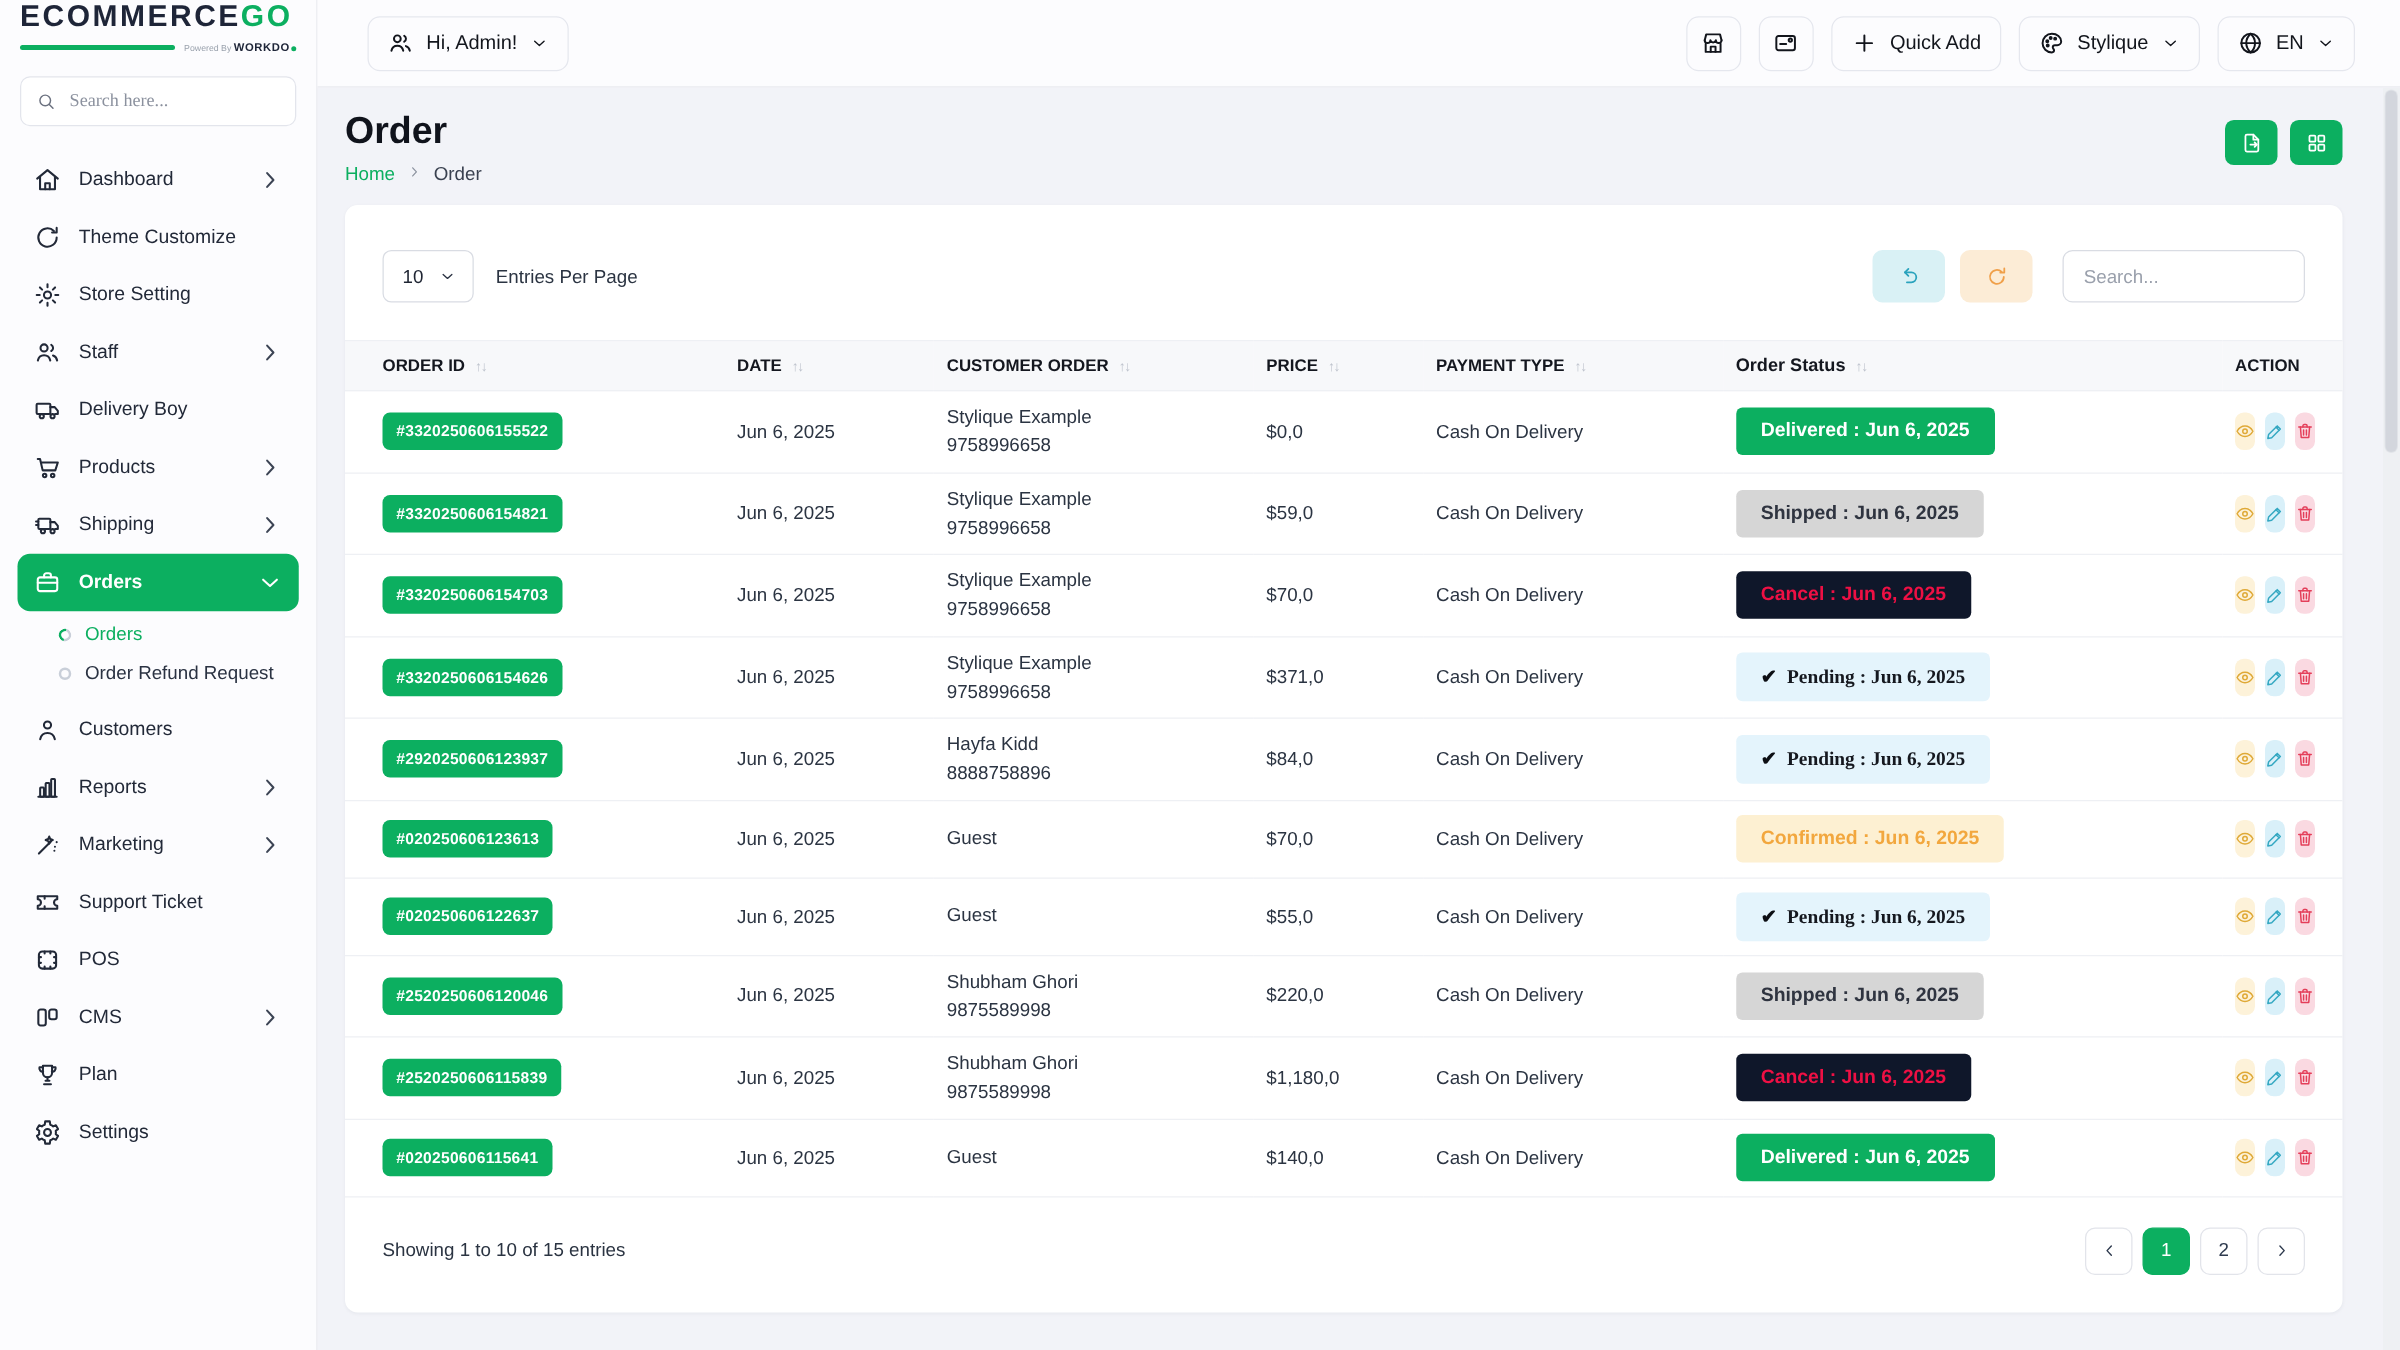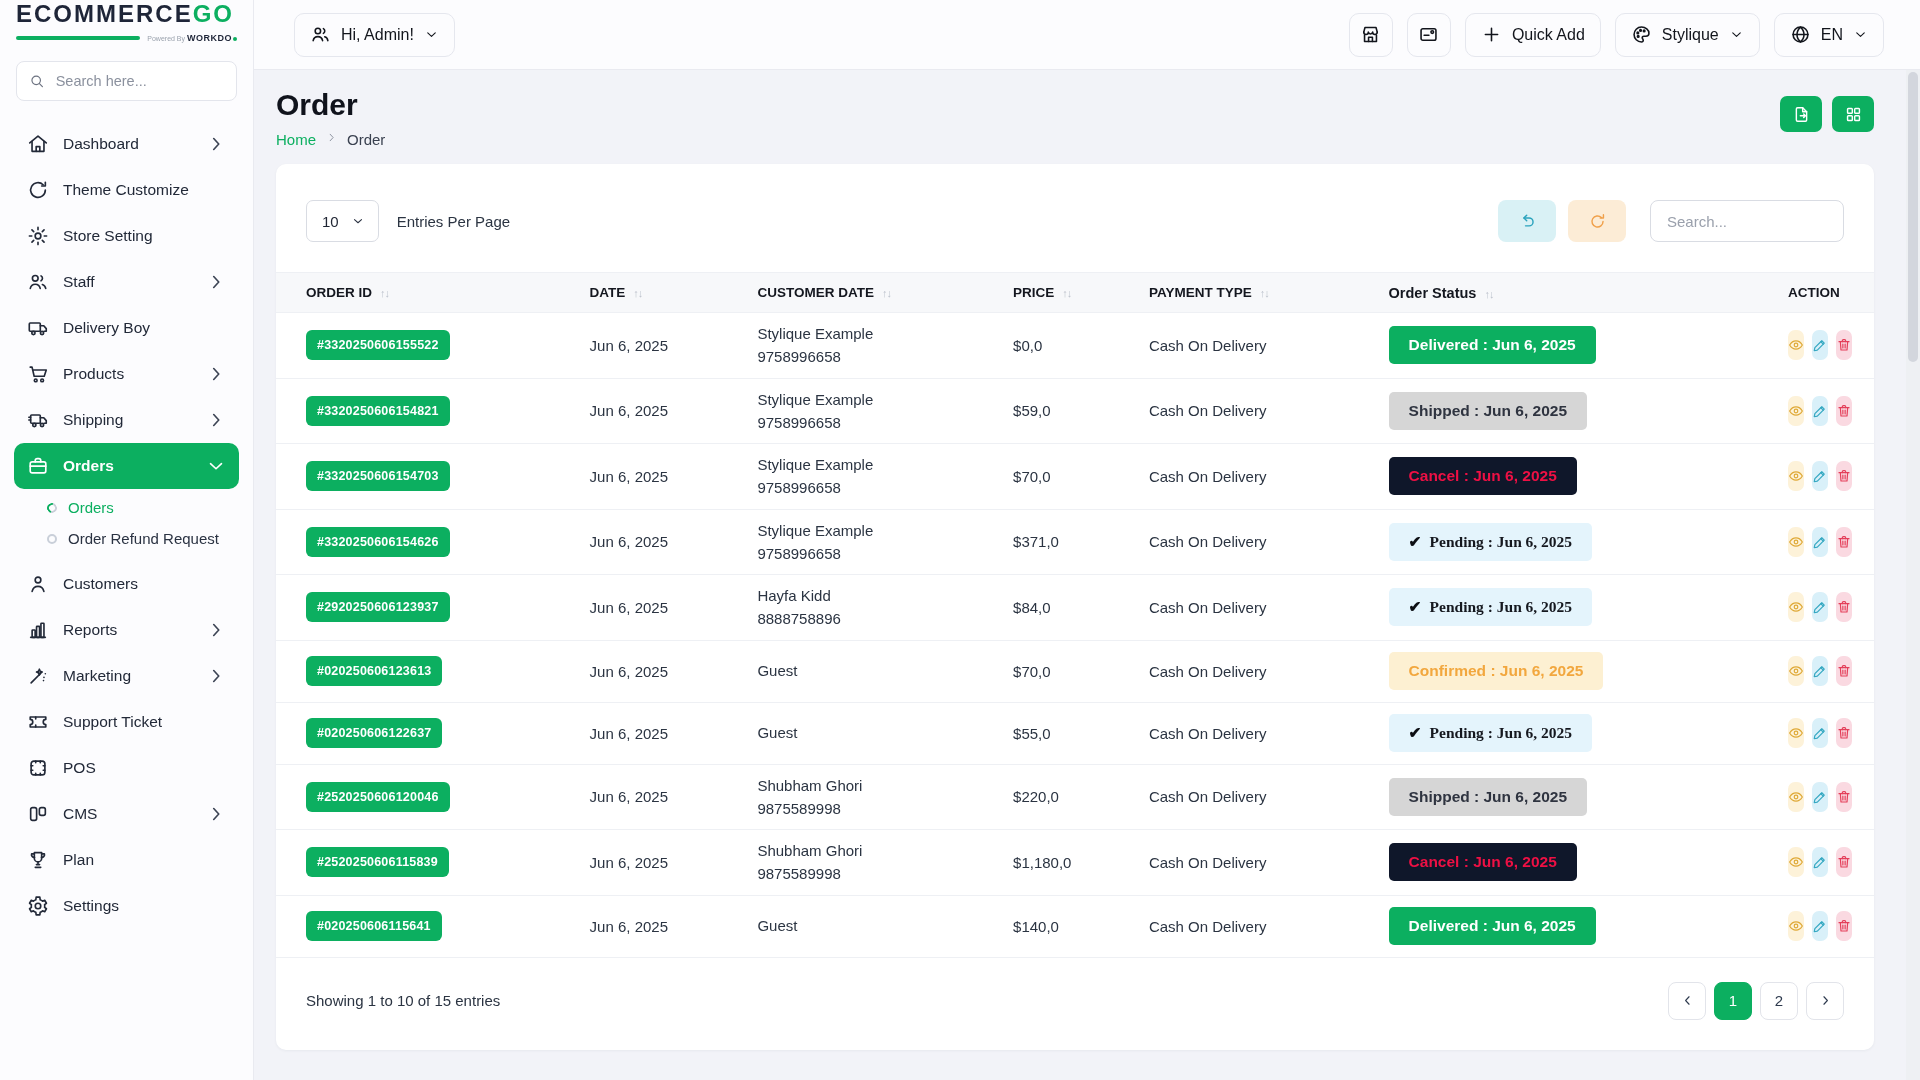--- a/index.html
+++ b/index.html
@@ -14,21 +14,21 @@
   .logo-text{font-size:24px;font-weight:800;letter-spacing:2px;color:#1e2538;white-space:nowrap;}
   .logo-text .go{color:#0caf60;}
   .logo-sub{display:flex;align-items:flex-end;gap:7px;margin-top:5px;}
   .logo-bar{flex:1;height:4px;background:#0caf60;border-radius:2px;margin-bottom:3px;}
   .powered{font-size:7px;color:#9aa2ad;white-space:nowrap;}
   .powered b{font-size:9px;color:#1e2538;letter-spacing:.5px;}
   .powered i{display:inline-block;width:4px;height:4px;border-radius:50%;background:#0caf60;margin-left:1px;}
   .side-search{margin:18px 16px 12px;display:flex;align-items:center;gap:9px;border:1px solid #e3e5ec;
     background:#fff;border-radius:8px;height:40px;padding:0 12px;color:#6c7280;}
   .side-search .svgwrap{width:18px;height:18px;}
-  .side-search input{border:none;outline:none;font-size:14.5px;color:#4d7c0f;width:100%;background:transparent;font-family:Liberation Sans, sans-serif;}
+  .side-search input{border:none;outline:none;font-size:14.5px;color:#4d7c0f;width:100%;background:transparent;font-family:Liberation Serif, serif;}
   .side-search input::placeholder{color:#8b919e;}
   #side-nav{padding-top:8px;}
   .nav-item{display:flex;align-items:center;gap:14px;height:46px;margin:0 14px;padding:0 12px 0 13px;
     border-radius:10px;color:#222938;font-size:15.5px;font-weight:500;cursor:pointer;}
   .nav-item .svgwrap{width:22px;height:22px;flex:none;}
   .nav-label{white-space:nowrap;}
   .nav-chev{margin-left:auto;width:15px;height:15px;color:#3c4454;flex:none;}
   .nav-item.active{background:#0caf60;color:#fff;font-weight:700;}
   .nav-item.active .nav-chev{color:#fff;}
   .sub-list{margin:3px 0 7px;padding-left:47px;}
@@ -510,21 +510,21 @@
               <col style="width:16%">
               <col style="width:8.5%">
             <col style="width:15%">
               <col style="width:25%">
               <col style="width:6%">
           </colgroup>
           <thead>
               <tr id="header-row">
                 <th><span>ORDER ID</span><span class="sort">↑↓</span></th>
                 <th><span>DATE</span><span class="sort">↑↓</span></th>
-                <th><span>CUSTOMER DATE</span><span class="sort">↑↓</span></th>
+                <th><span>CUSTOMER ORDER</span><span class="sort">↑↓</span></th>
                 <th><span>PRICE</span><span class="sort">↑↓</span></th>
                 <th><span>PAYMENT TYPE</span><span class="sort">↑↓</span></th>
                 <th class="status-col"><span>Order Status</span><span class="sort">↑↓</span></th>
                 <th><span>ACTION</span></th>
               </tr>
             </thead>
           <tbody id="rows">
               <tr>
     <td><span class="badge-id">#3320250606155522</span></td>
     <td>Jun 6, 2025</td>

